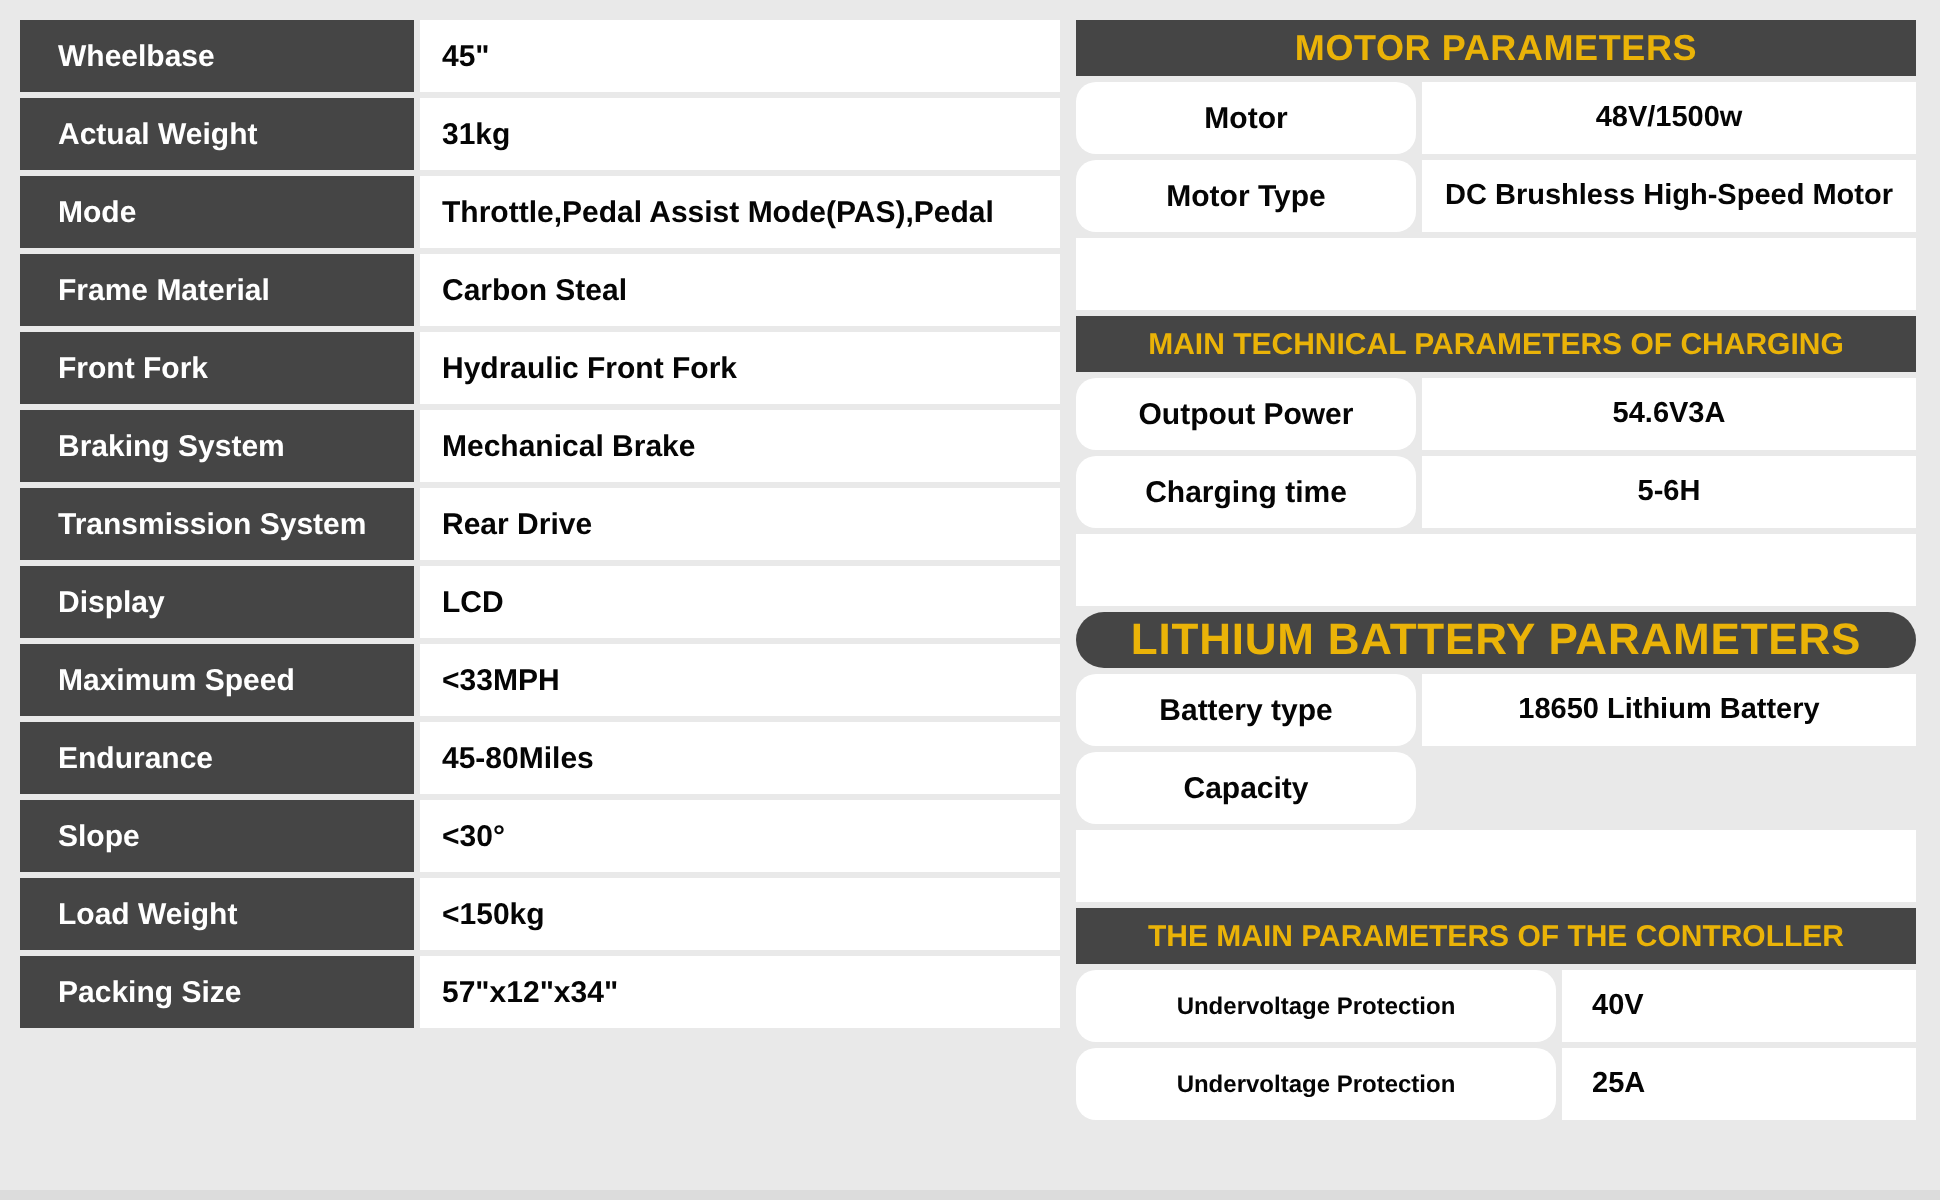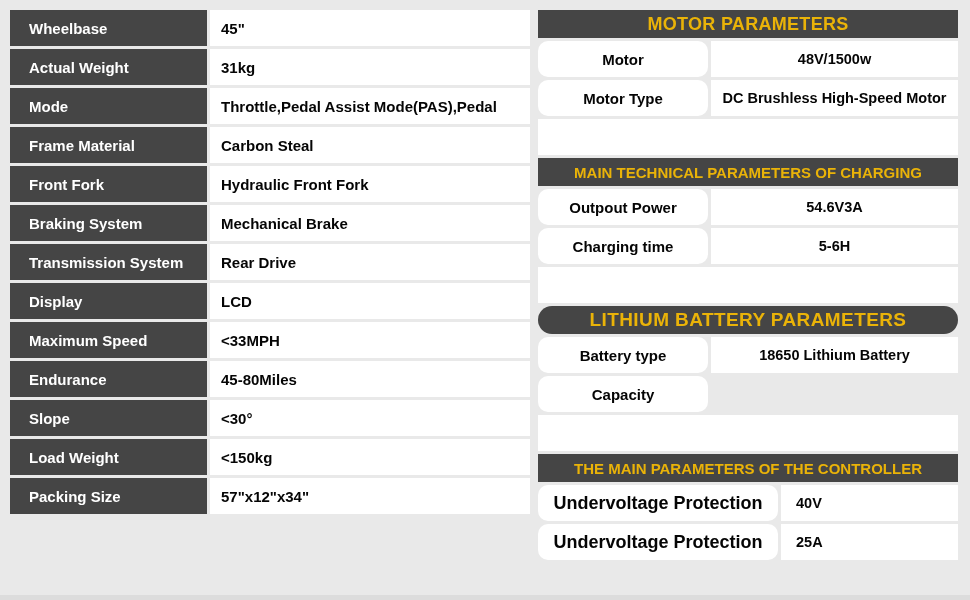--- a/index.html
+++ b/index.html
@@ -35,34 +35,34 @@
     color:#050505;
   }
   .hdr{
     height:28px;margin-bottom:3px;
     background:#454545;color:#eab308;
     display:flex;align-items:center;justify-content:center;
     white-space:nowrap;
   }
   .hdr.s0{font-size:18px;letter-spacing:.3px;}
   .hdr.s1{font-size:15px;}
-  .hdr.s2{font-size:19px;letter-spacing:.4px;border-radius:16px;}
+  .hdr.s2{font-size:22px;letter-spacing:.4px;border-radius:16px;}
   .hdr.s3{font-size:15px;}
   .rrow{display:flex;height:36px;margin-bottom:3px;}
   .rrow .rlbl{
     width:170px;background:#ffffff;
     display:flex;align-items:center;justify-content:center;
     font-size:15px;white-space:nowrap;color:#050505;border-radius:10px;
   }
   .rrow .rval{
     flex:1;margin-left:3px;background:#ffffff;
     display:flex;align-items:center;justify-content:center;
     font-size:14.5px;white-space:nowrap;color:#050505;
   }
-  .sec-controller .rrow .rlbl{width:240px;font-size:18px;}
+  .sec-controller .rrow .rlbl{width:240px;font-size:12px;}
   .sec-controller .rrow .rval{justify-content:flex-start;padding-left:15px;}
   .spacer-row{height:36px;margin-bottom:3px;background:#ffffff;}
   .bottom-strip{
     position:absolute;left:0;bottom:0;width:970px;height:5px;
     background:#dcdcdc;
   }
 </style>
 </head>
 <body>
 

